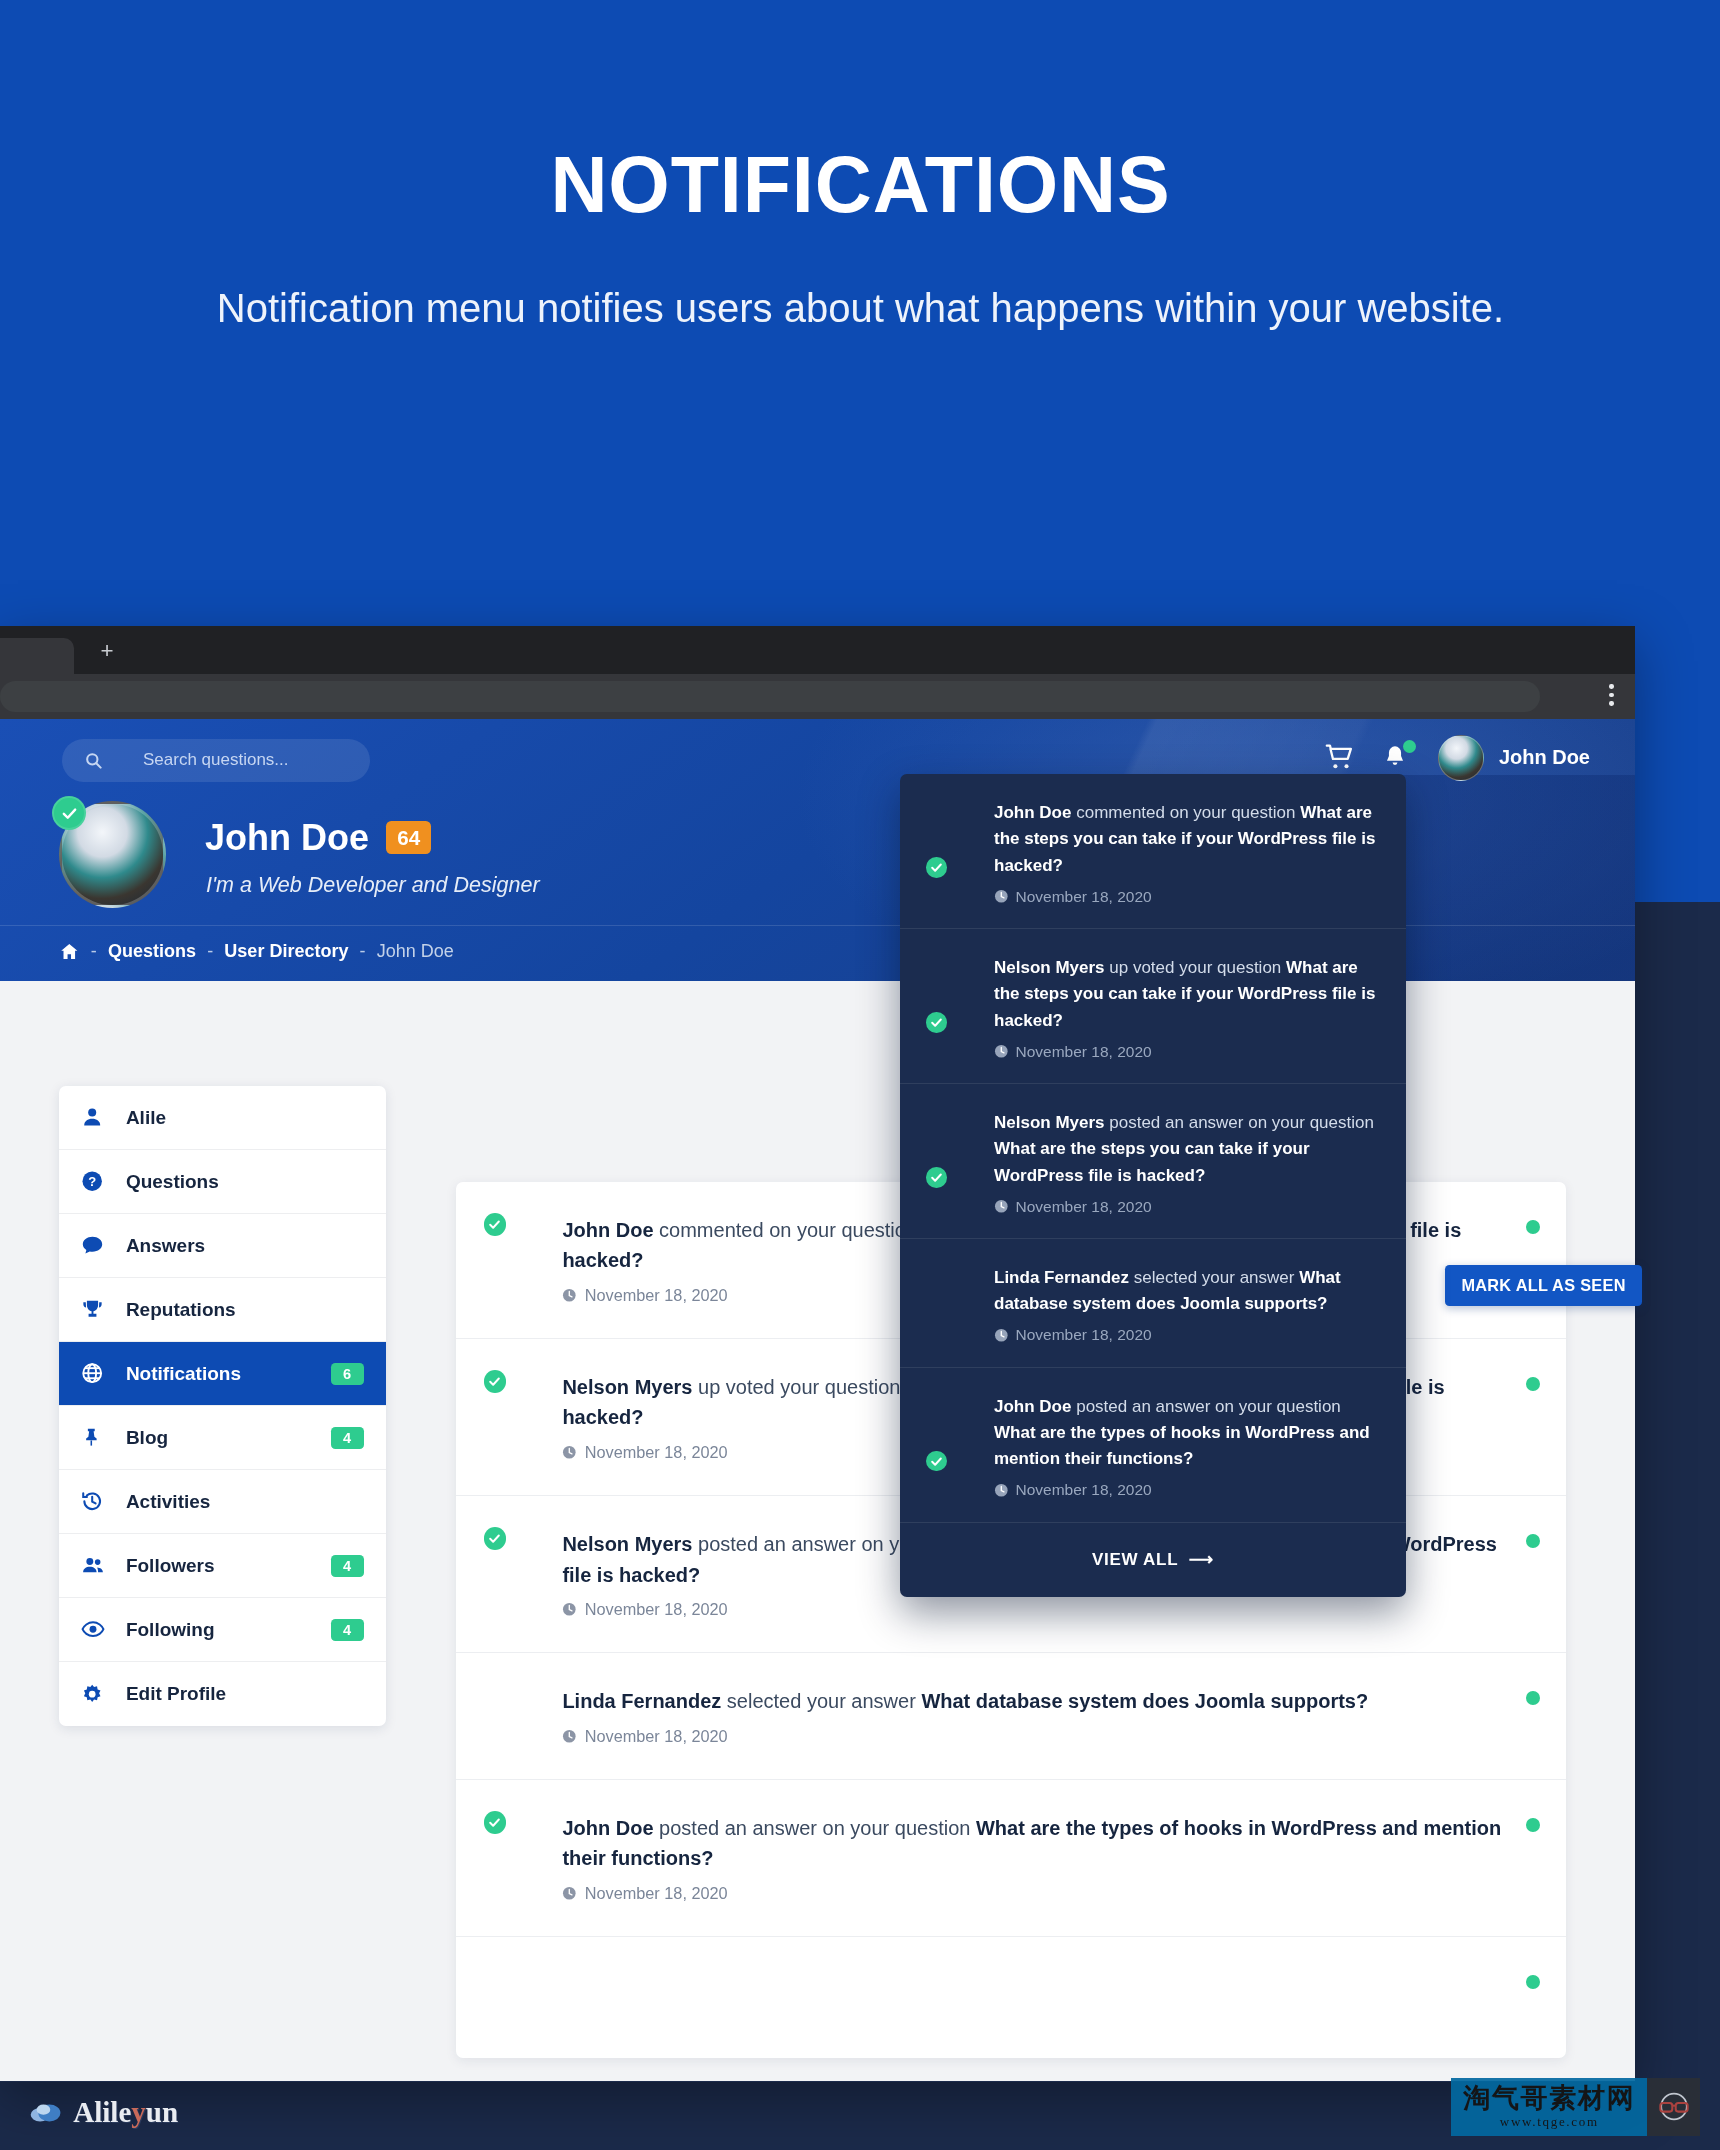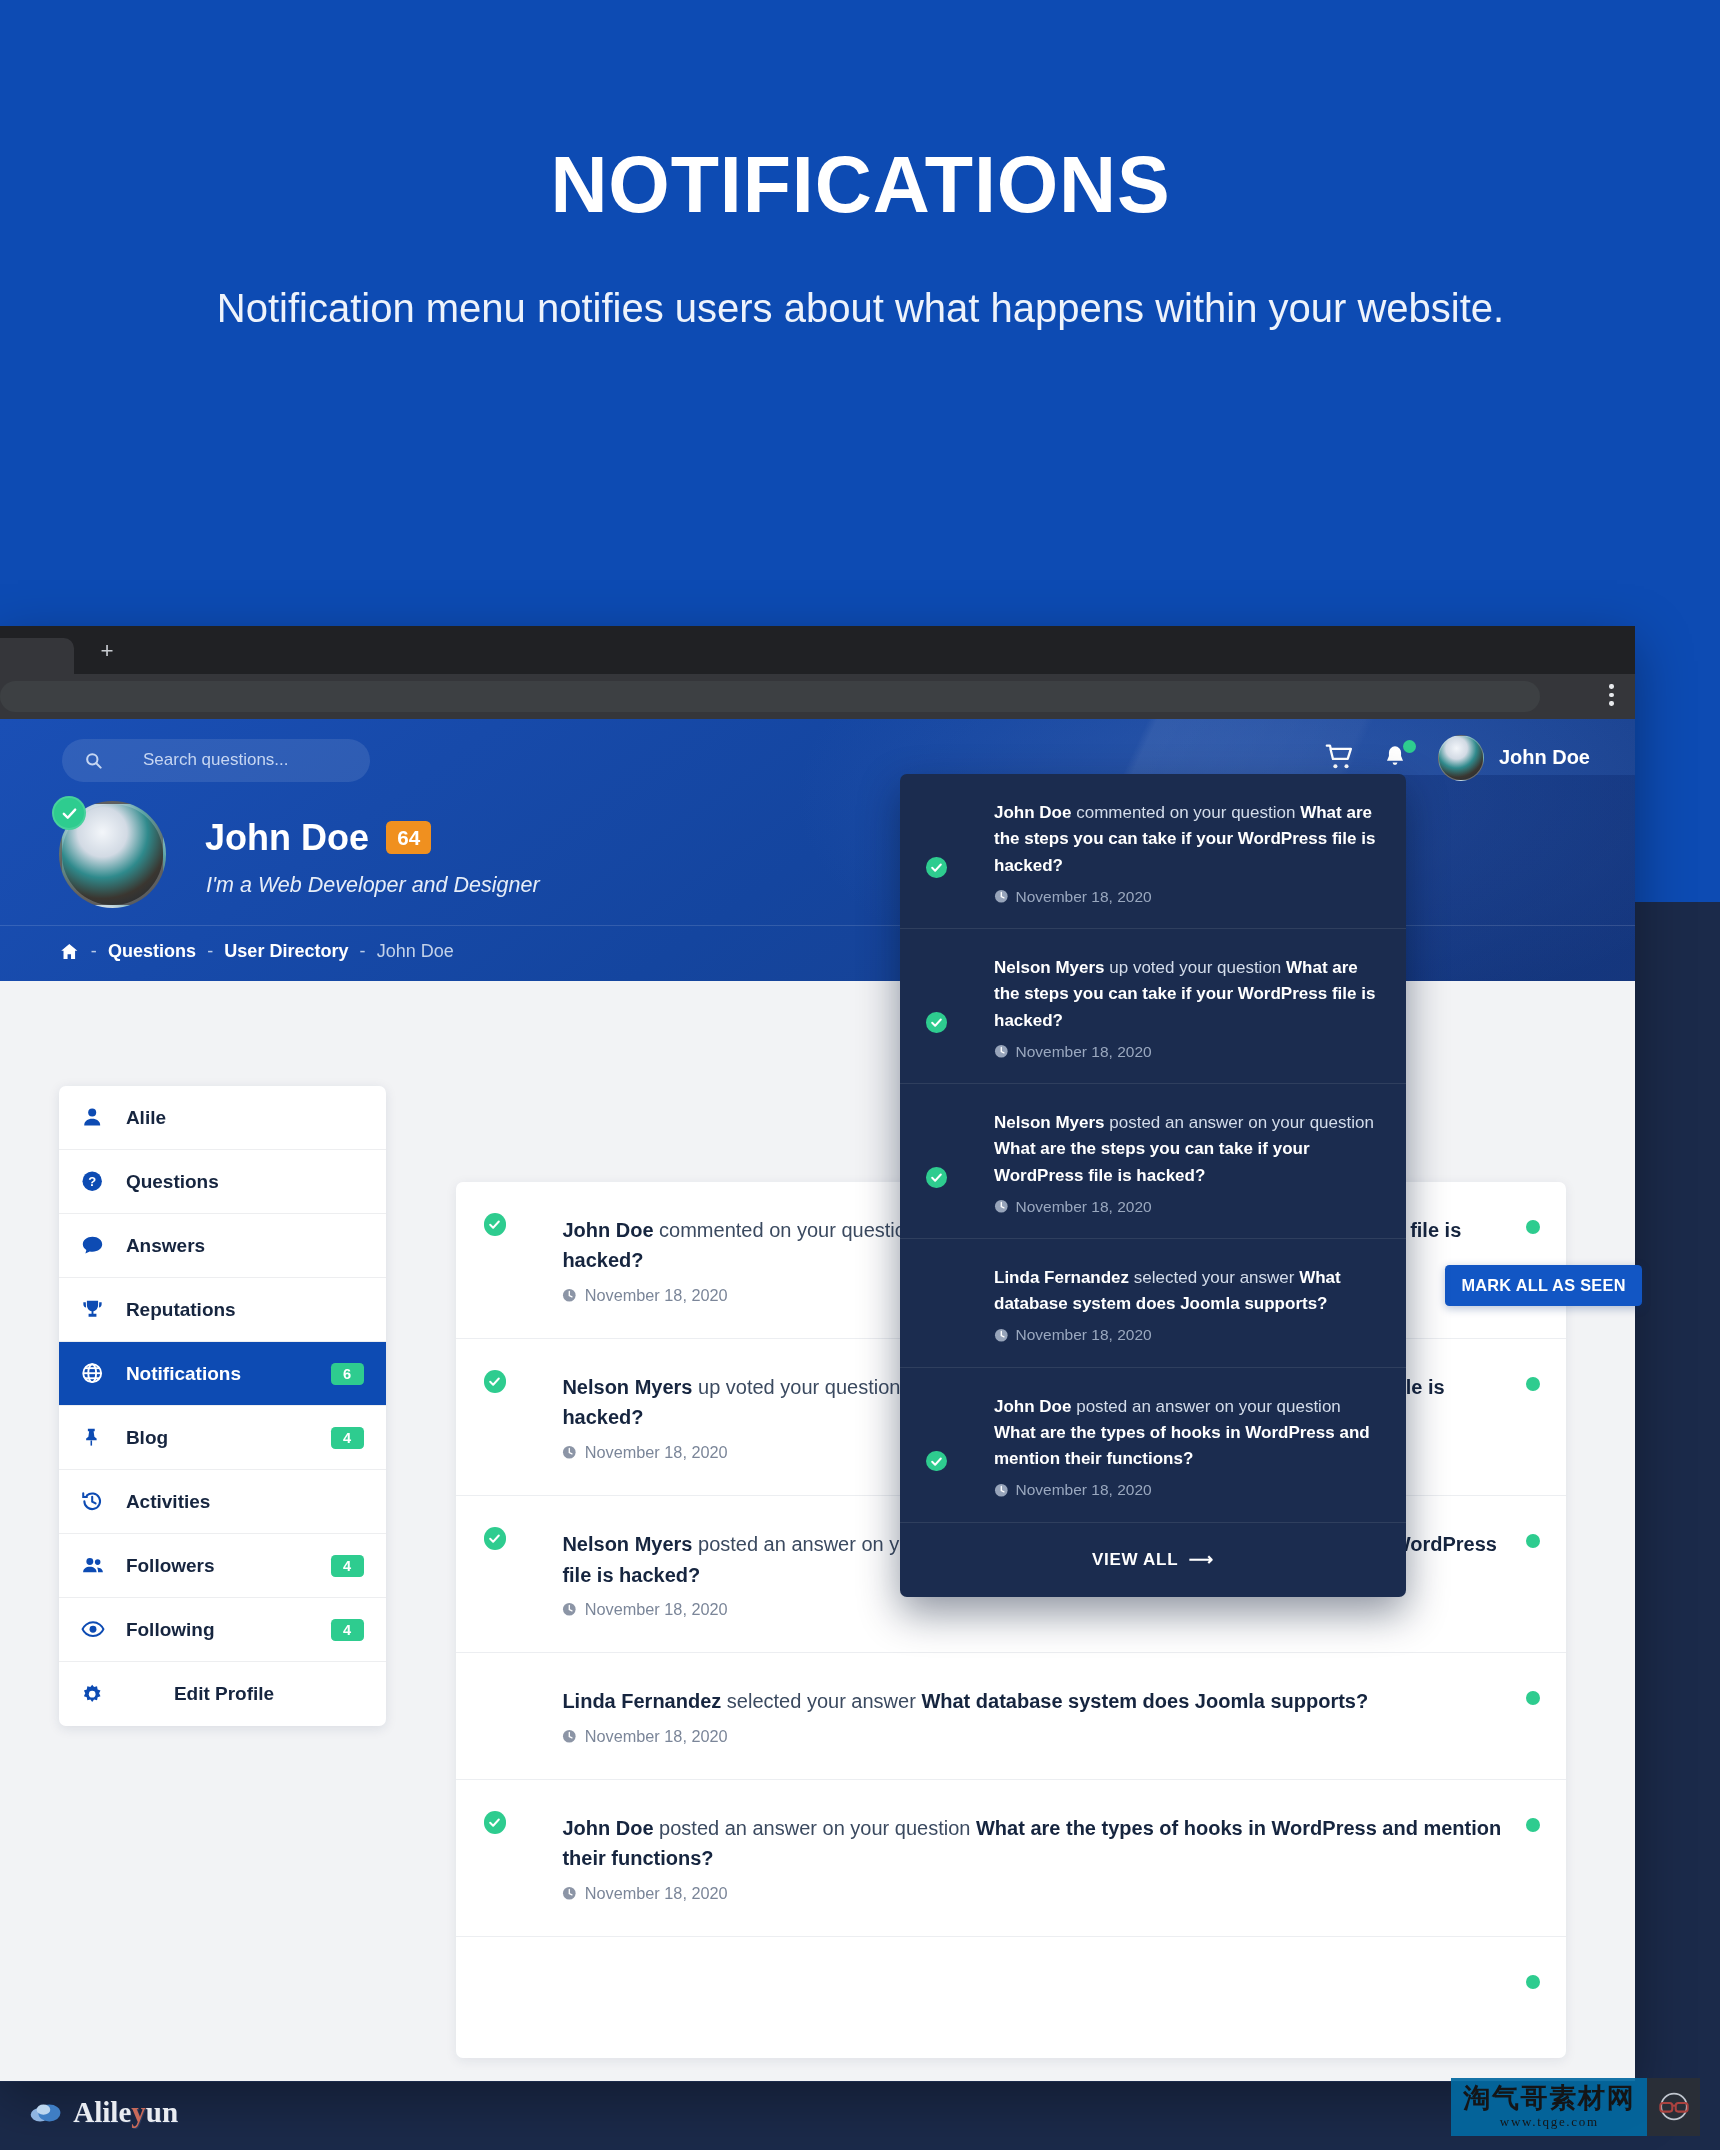--- a/index.html
+++ b/index.html
@@ -170,21 +170,21 @@
     background: #fff; border-radius: 6.9px;
     box-shadow: 0 2.6px 12px rgba(20,40,80,.10);
     overflow: hidden;
   }
   .side-item {
     position: relative; display: flex; align-items: center;
     height: 64px; padding: 0 22.4px;
     border-bottom: 0.9px solid #edeef0;
     font-size: 19px; font-weight: 700; color: #16253f;
   }
-  .side-item:last-child { border-bottom: none; gap: 48px; }
+  .side-item:last-child { border-bottom: none; }
   .side-item .ic {
     width: 29px; height: 22.4px; margin-right: 15.5px;
     display: flex; align-items: center; color: #0d4bb3;
   }
   .side-item.active { background: #0d4bb3; color: #fff; }
   .side-item.active .ic { color: #fff; }
   .side-count {
     position: absolute; right: 22.4px; top: 20.6px;
     background: #2ecc8f; color: #fff; font-size: 14.6px; font-weight: 700;
     min-width: 33px; text-align: center;

